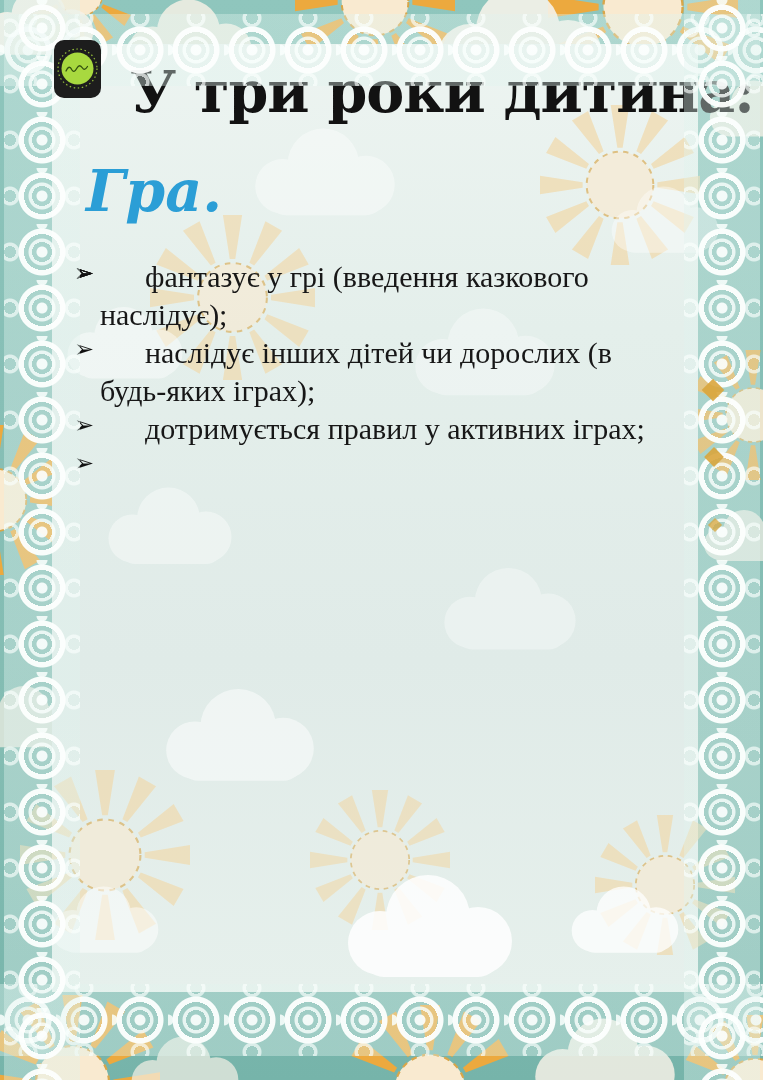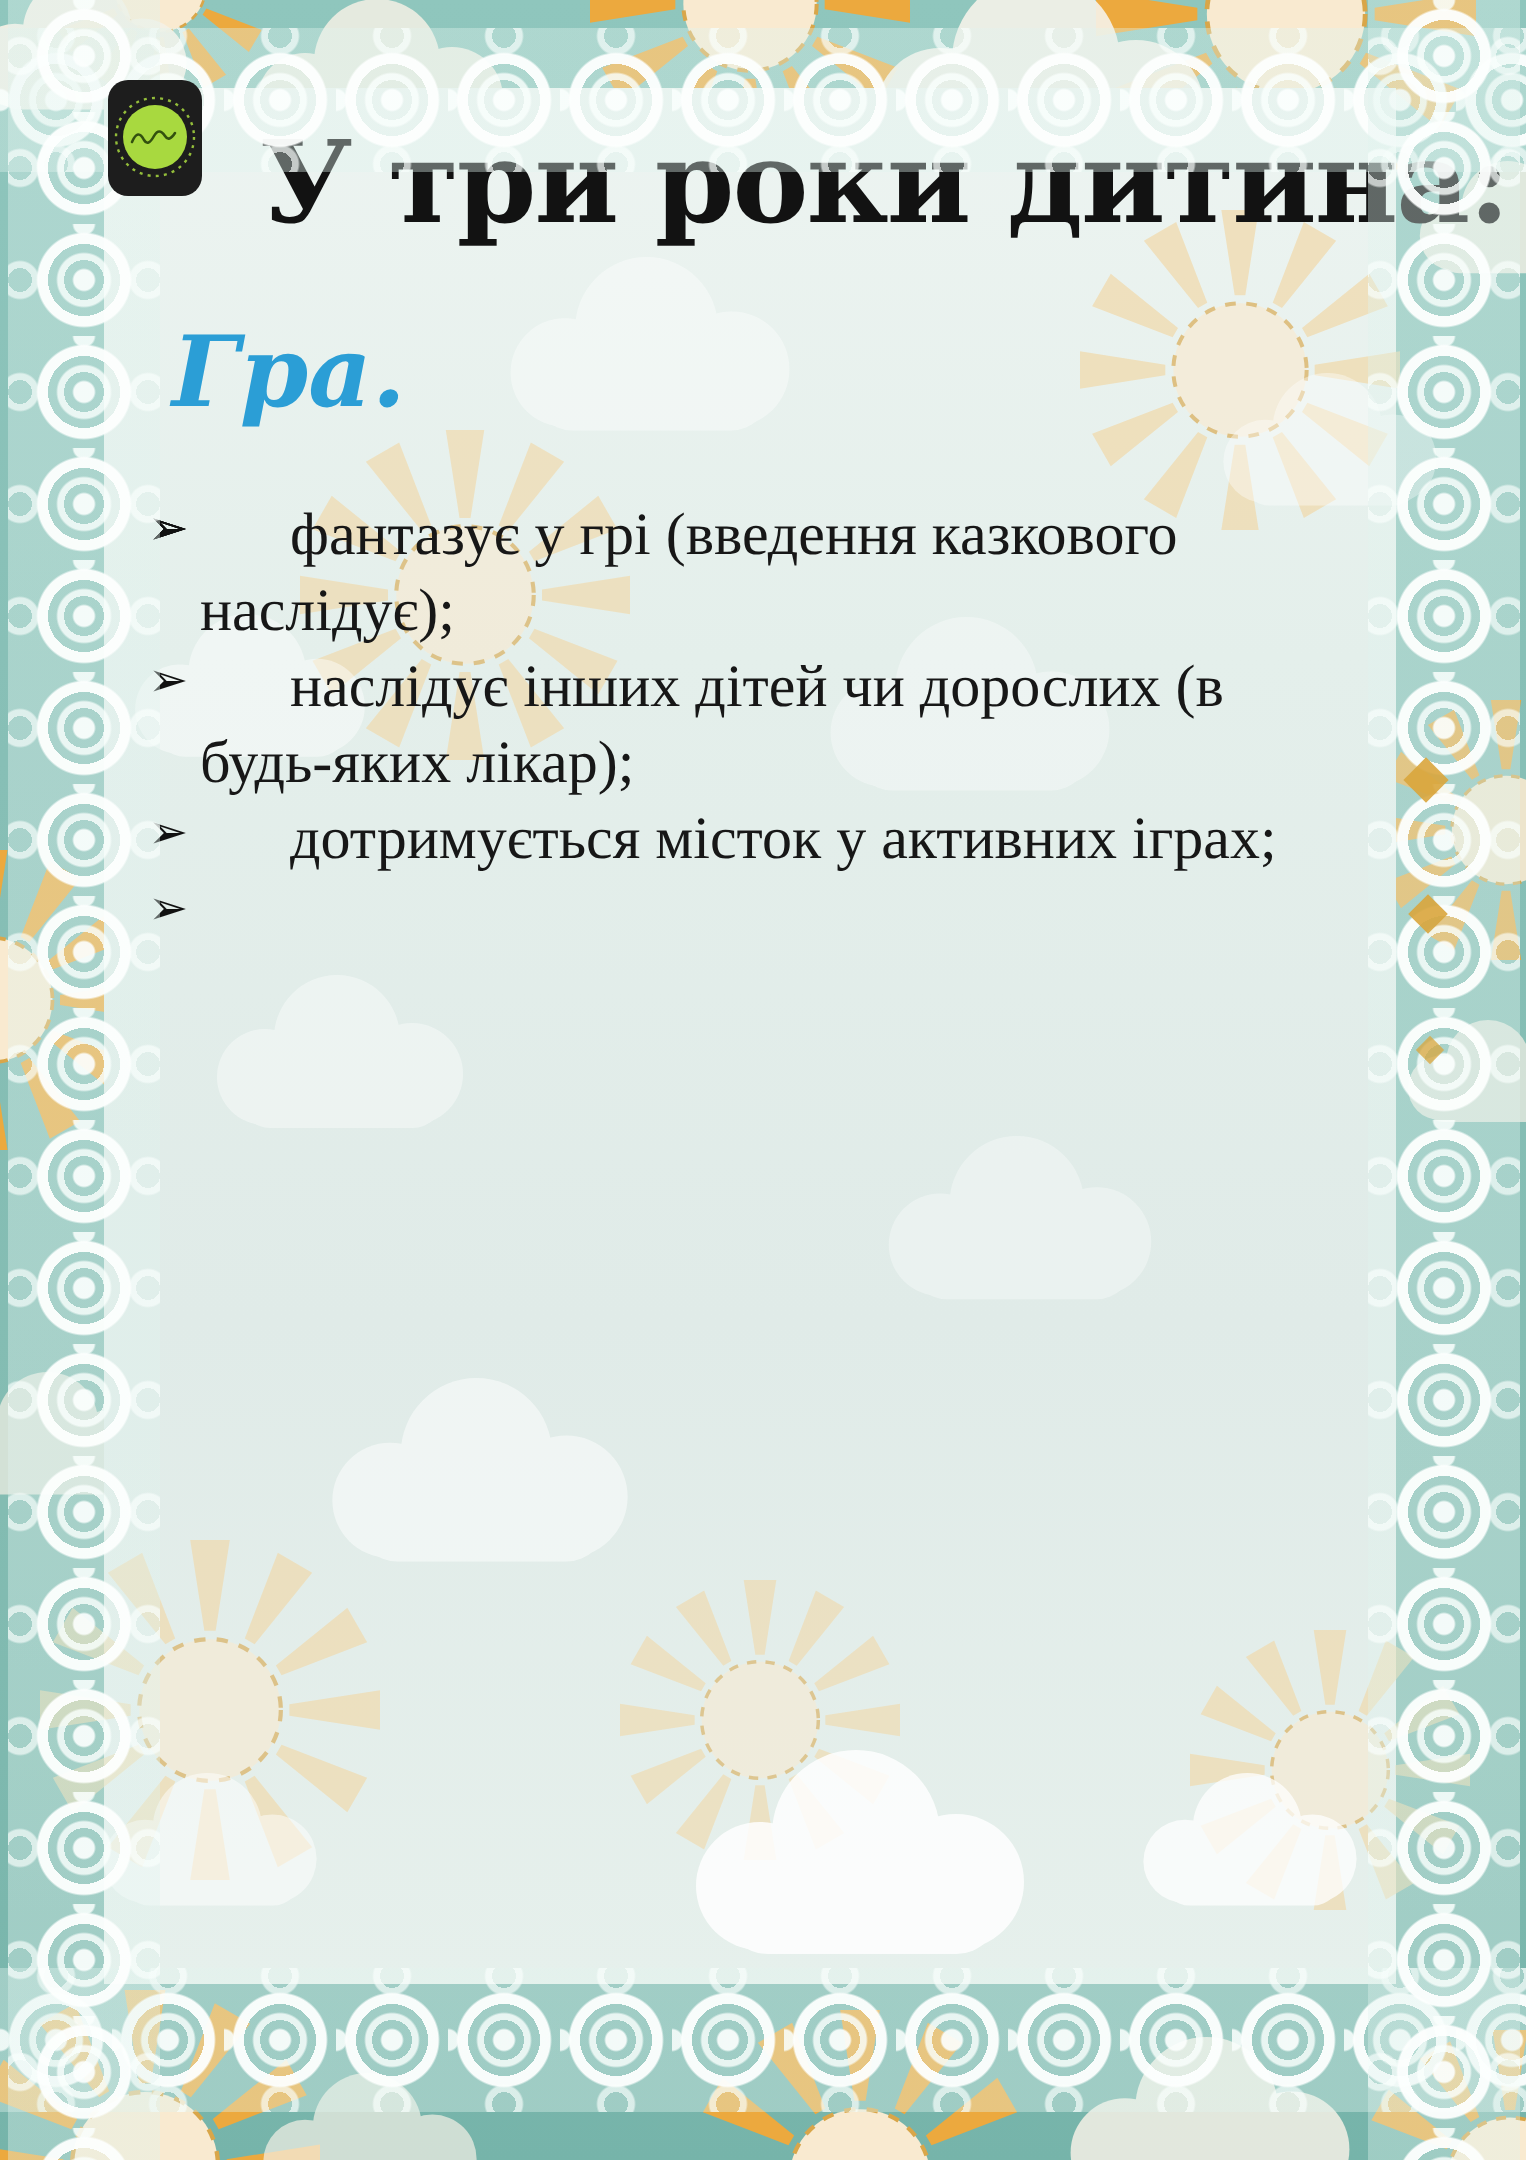--- a/index.html
+++ b/index.html
@@ -47,21 +47,21 @@
   .panel-inner{position:relative;width:100%;height:100%;padding:4px 24px;box-sizing:border-box;z-index:3;}
 
   
   .logo{position:absolute;left:54px;top:40px;width:47px;height:58px;z-index:6;}
 
   
   .title{margin:10px 0 0;padding-left:54px;text-align:center;white-space:nowrap;
          font-family:"DejaVu Serif",serif;font-weight:700;font-size:57px;line-height:1.2;
          letter-spacing:-1px;color:#121212;}
   .section-heading{margin:32px 0 0 10px;font-family:"DejaVu Serif",serif;
-         font-style:italic;font-weight:700;font-size:49px;line-height:1.15;color:#2b9ed6;}
+         font-style:italic;font-weight:700;font-size:57px;line-height:1.15;color:#2b9ed6;}
   ul.milestones{margin:34px 0 0;padding:0;list-style:none;width:604px;}
   ul.milestones li{position:relative;padding-left:24px;text-indent:45px;
          font-size:30px;line-height:38px;color:#171717;}
   ul.milestones .bullet{position:absolute;left:-2px;top:3px;text-indent:0;
          font-family:"DejaVu Sans",sans-serif;font-size:24px;line-height:1;color:#111;}
   .z2{z-index:2;} .z4{z-index:4;} .z1{z-index:1;}
 </style>
 </head>
 <body>
 
@@ -212,19 +212,19 @@
   </svg>
 
   <div class="panel-inner deco" style="left:52px;top:44px;width:646px;height:948px;pointer-events:auto;">
     <h1 class="title">У три роки дитина:</h1>
     <h2 class="section-heading">Гра.</h2>
     <ul class="milestones">
       <li><span class="bullet">➢</span></li>
       <li><span class="bullet">➢</span></li>
       <li><span class="bullet">➢</span></li>
       <li><span class="bullet">➢</span><span>фантазує у грі (введення казкового наслідує);</span></li>
-      <li><span class="bullet">➢</span><span>наслідує інших дітей чи дорослих (в будь-яких лікар);</span></li>
-      <li><span class="bullet">➢</span><span>дотримується місток у активних іграх;</span></li>
+      <li><span class="bullet">➢</span><span>наслідує інших дітей чи дорослих (в будь-яких іграх);</span></li>
+      <li><span class="bullet">➢</span><span>дотримується правил у активних іграх;</span></li>
       <li><span class="bullet">➢</span></li>
     </ul>
   </div>
 
 </div>
 
 </body></html>

